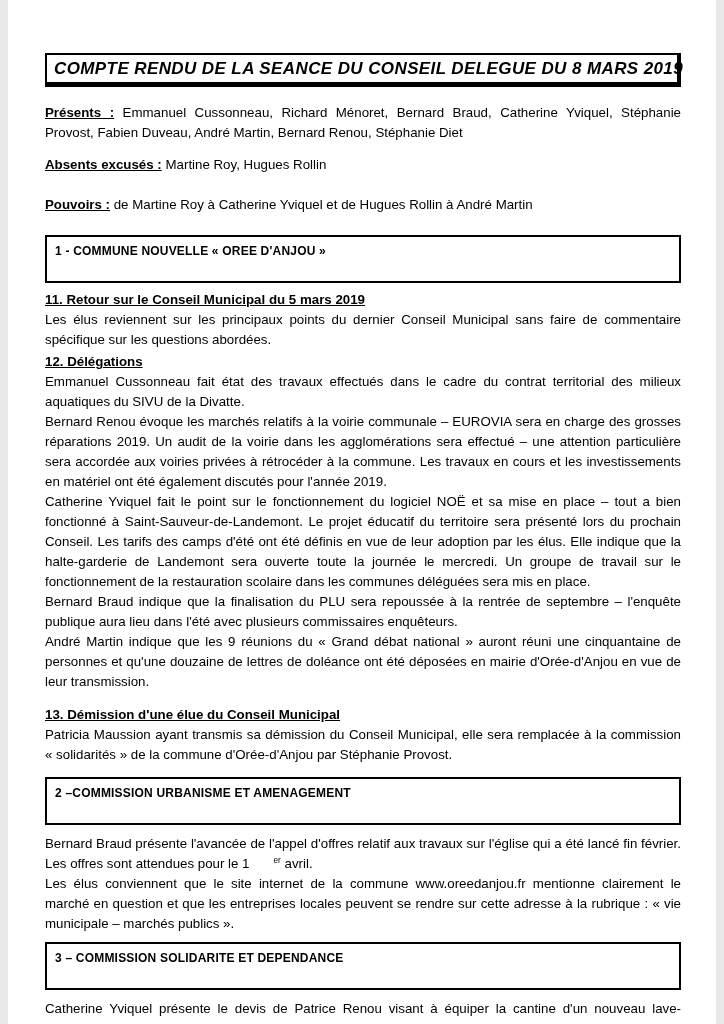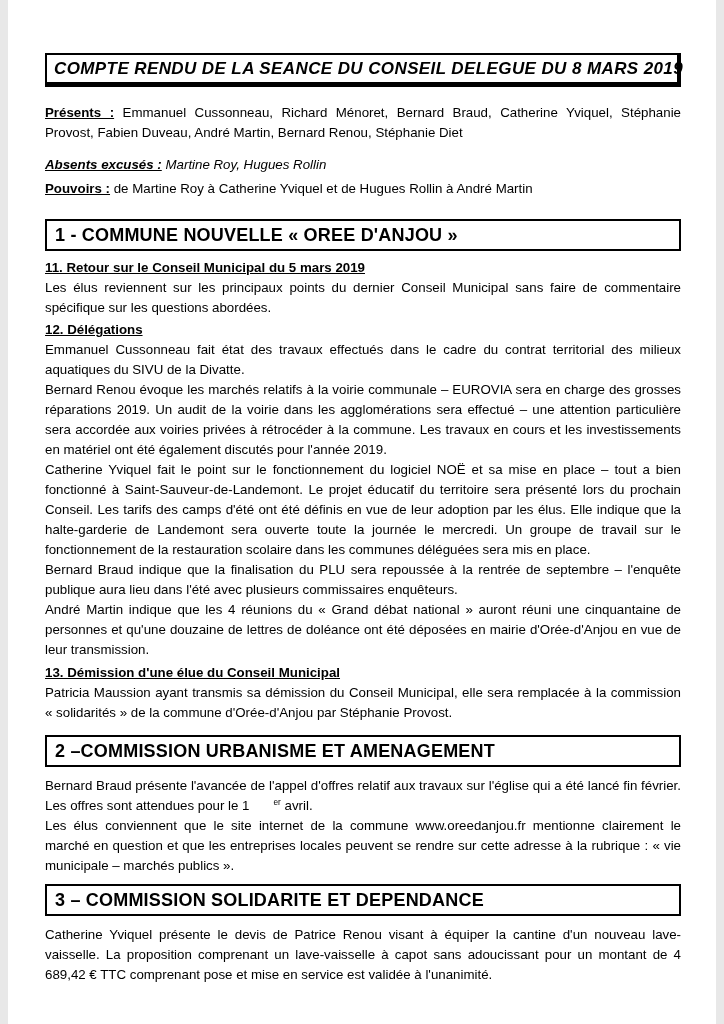--- a/index.html
+++ b/index.html
@@ -28,42 +28,42 @@
     font-weight: bold;
     font-style: italic;
     font-size: 17px;
     line-height: 21px;
     letter-spacing: 0.4px;
     white-space: nowrap;
   }
   .section-box {
     border: 2px solid #000;
     box-sizing: border-box;
-    padding: 4px 8px 4px;
+    padding: 4px 8px 20px;
     font-weight: bold;
-    font-size: 18px;
+    font-size: 12px;
     line-height: 20px;
     letter-spacing: 0.2px;
   }
   .para { margin: 0; text-align: justify; }
   .lbl { font-weight: bold; text-decoration: underline; }
   .subhead {
     margin: 0;
     font-weight: bold;
     text-decoration: underline;
   }
   .bold-inline { font-weight: normal; }
   sup { font-size: 0.62em; line-height: 0; padding-left: 24px; }
 
   .p-presents { margin-bottom: 12px; }
-  .p-absents-group { margin-bottom: 4px; font-style: italic; }
+  .p-absents-group { margin-bottom: 20px; }
   .p-pouvoirs { margin-bottom: 4px; }
   .box-s1 { margin: 20px 0 7px 0; }
   .h12 { margin-top: 2px; }
-  .h13 { margin-top: 3px; }
+  .h13 { margin-top: 13px; }
   .box-s2 { margin: 12px 0 9px 0; }
   .box-s3 { margin: 8px 0 9px 0; }
 </style>
 </head>
 <body>
 
 <div class="page">
 
   <div class="title-box">
     <span>COMPTE RENDU DE LA SEANCE DU CONSEIL DELEGUE DU 8 MARS 2019</span>
@@ -82,21 +82,21 @@
   </div>
 
   <p class="subhead">11. Retour sur le Conseil Municipal du 5 mars 2019</p>
   <p class="para">Les élus reviennent sur les principaux points du dernier Conseil Municipal sans faire de commentaire spécifique sur les questions abordées.</p>
 
   <p class="subhead h12">12. Délégations</p>
   <p class="para">Emmanuel Cussonneau fait état des travaux effectués dans le cadre du contrat territorial des milieux aquatiques du SIVU de la Divatte.</p>
   <p class="para">Bernard Renou évoque les marchés relatifs à la voirie communale – EUROVIA sera en charge des grosses réparations 2019. Un audit de la voirie dans les agglomérations sera effectué – une attention particulière sera accordée aux voiries privées à rétrocéder à la commune. Les travaux en cours et les investissements en matériel ont été également discutés pour l'année 2019.</p>
   <p class="para">Catherine Yviquel fait le point sur le fonctionnement du logiciel NOË et sa mise en place – tout a bien fonctionné à Saint-Sauveur-de-Landemont. Le projet éducatif du territoire sera présenté lors du prochain Conseil. Les tarifs des camps d'été ont été définis en vue de leur adoption par les élus. Elle indique que la halte-garderie de Landemont sera ouverte toute la journée le mercredi. Un groupe de travail sur le fonctionnement de la restauration scolaire dans les communes déléguées sera mis en place.</p>
   <p class="para">Bernard Braud indique que la finalisation du PLU sera repoussée à la rentrée de septembre – l'enquête publique aura lieu dans l'été avec plusieurs commissaires enquêteurs.</p>
-  <p class="para">André Martin indique que les 4 réunions du « Grand débat national » auront réuni une cinquantaine de personnes et qu'une douzaine de lettres de doléance ont été déposées en mairie d'Orée-d'Anjou en vue de leur transmission.</p>
+  <p class="para">André Martin indique que les 9 réunions du « Grand débat national » auront réuni une cinquantaine de personnes et qu'une douzaine de lettres de doléance ont été déposées en mairie d'Orée-d'Anjou en vue de leur transmission.</p>
 
   <p class="subhead h13">13. Démission d'une élue du Conseil Municipal</p>
   <p class="para">Patricia Maussion ayant transmis sa démission du Conseil Municipal, elle sera remplacée à la commission « solidarités » de la commune d'Orée-d'Anjou par Stéphanie Provost.</p>
 
   <div class="section-box box-s2">
     <span>2 –COMMISSION URBANISME ET AMENAGEMENT</span>
   </div>
 
   <p class="para"><span>Bernard Braud présente l'avancée de l'appel d'offres relatif aux travaux sur l'église qui a été lancé fin février. Les offres sont attendues pour le 1</span><sup>er</sup><span> avril.</span></p>
   <p class="para"><span>Les élus conviennent que le site internet de la commune </span><span class="bold-inline">www.oreedanjou.fr</span><span> mentionne clairement le marché en question et que les entreprises locales peuvent se rendre sur cette adresse à la rubrique : « vie municipale – marchés publics ».</span></p>

